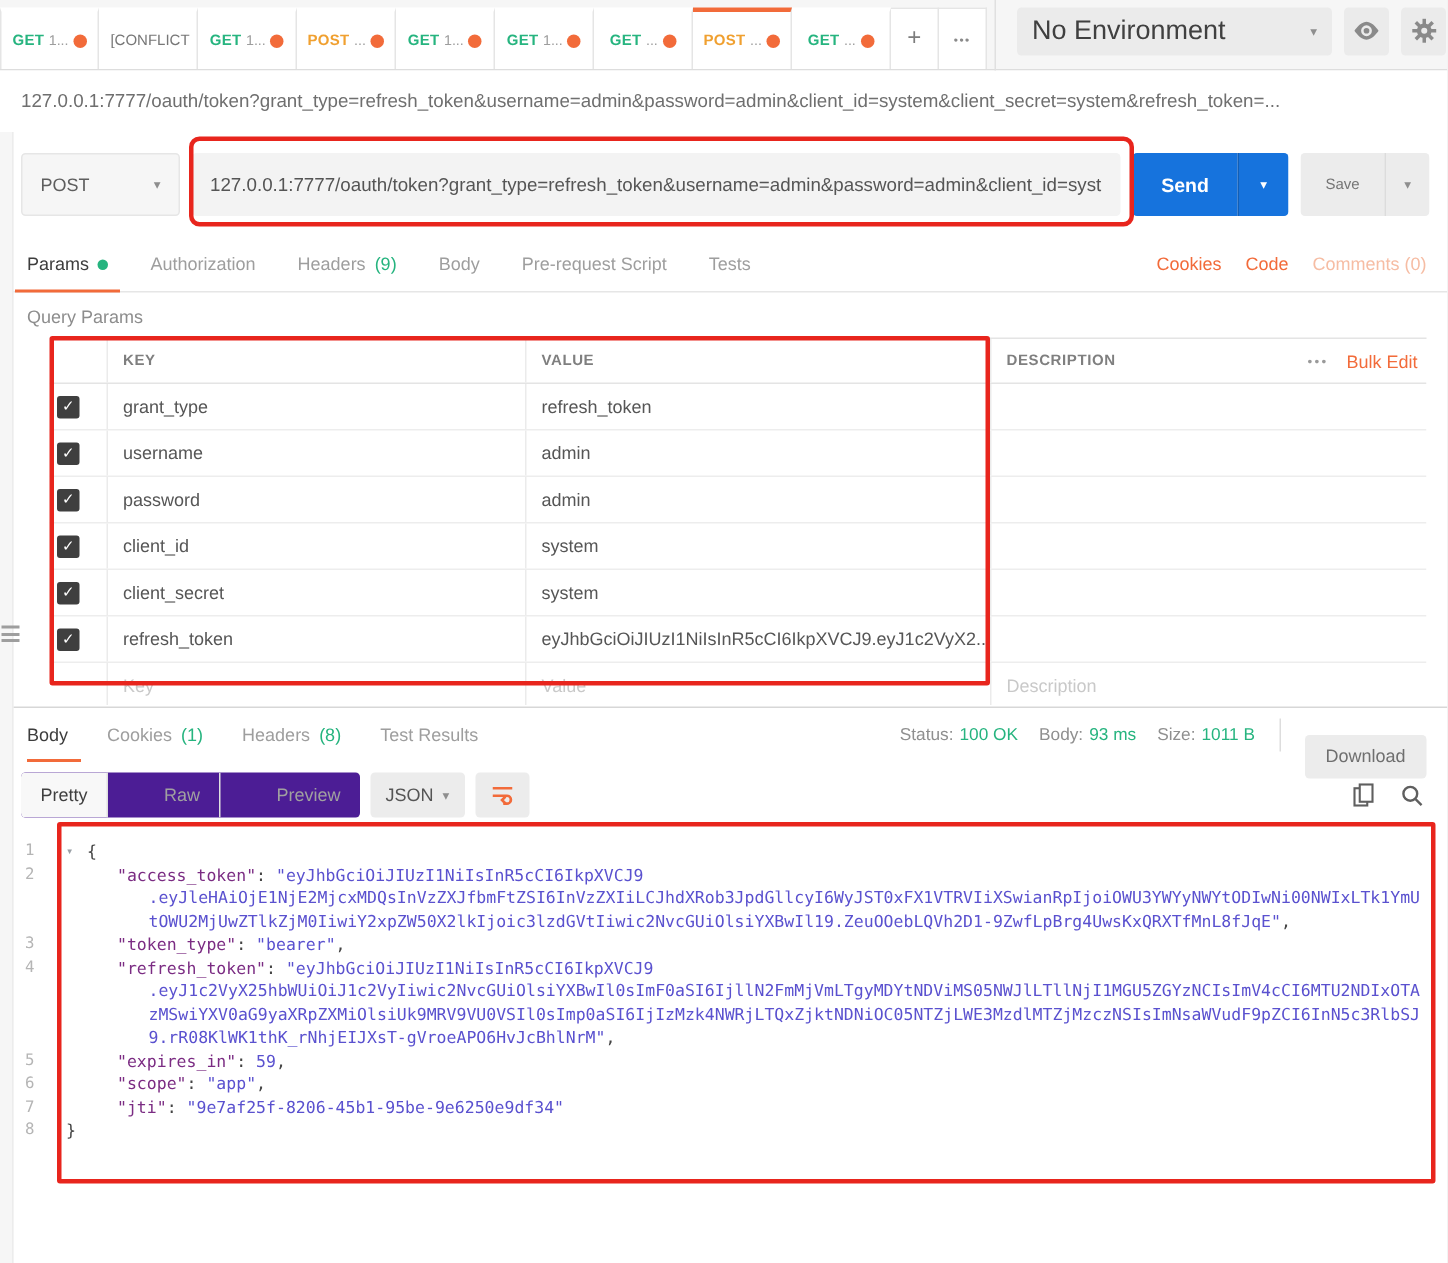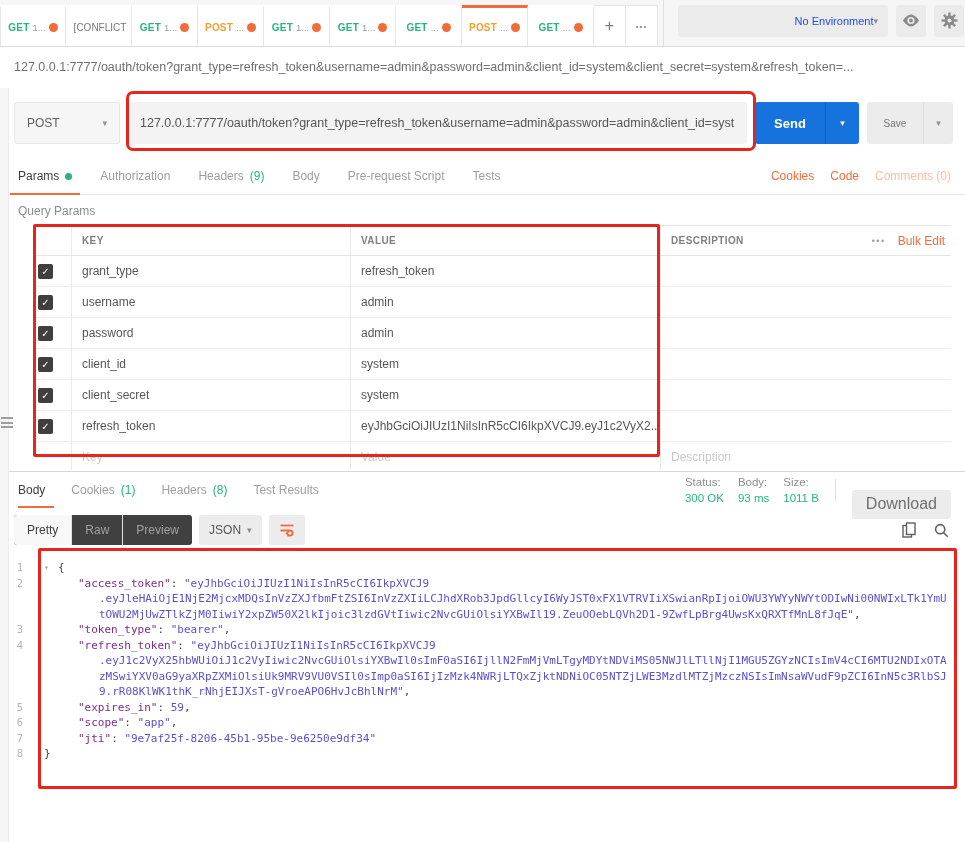--- a/index.html
+++ b/index.html
@@ -24,21 +24,21 @@
   .wtab .m{font-size:10px; font-weight:bold; letter-spacing:.2px;}
   .wtab .m.get{color:var(--green);} .wtab .m.post{color:var(--post);}
   .wtab .l{font-size:9.5px; color:#9d9d9d; white-space:nowrap;}
   .wtab .dot{width:9px; height:9px; border-radius:50%; background:var(--orange); flex:none;}
   .wtab.conflict .l{color:#777; font-size:10px;}
   .tab-btn{width:32px; height:41px; background:#fff; border:1px solid #e5e5e5; border-left:none; border-bottom:none; display:flex; align-items:center; justify-content:center; font-size:16px; color:#7d7d7d; cursor:pointer;}
   .tab-btn.dots{font-size:8px; letter-spacing:1px; color:#8a8a8a;}
   .bar-divider{width:1px; height:47px; background:#e0e0e0; margin-left:5px; align-self:flex-start;}
   .env-area{display:flex; align-items:center; height:47px; padding-bottom:4px; margin-left:14px; gap:8px;}
   .env-select{width:210px; height:32px; background:#ebebeb; border-radius:3px; display:flex; align-items:center; padding:0 10px; cursor:pointer;}
-  .env-select .val{font-size:11px; color:#1d4ed8; flex:1;text-align:right;}
+  .env-select .val{font-size:18px; color:#404040; flex:1;}
   .caret{font-size:9px; color:#8e8e8e;}
   .icon-btn{width:30px; height:32px; background:#ebebeb; border-radius:3px; display:flex; align-items:center; justify-content:center; cursor:pointer; flex:none;}
 
   
   .title-row{height:41px; line-height:41px; padding:0 10px 0 14px; font-size:12.5px; color:#6f6f6f; white-space:nowrap; overflow:hidden; text-overflow:ellipsis; background:#fff;}
 
   
   .request-row{height:70px; display:flex; align-items:center; padding:0 12px 0 14px; gap:8px;}
   .method-select{width:106px; height:42px; background:#f6f6f6; border:1px solid #e6e6e6; border-radius:3px; display:flex; align-items:center; padding:0 12px; cursor:pointer; flex:none;}
   .method-select .val{flex:1; font-size:12px; color:#5e5e5e;}
@@ -81,27 +81,27 @@
   .prow.placeholder .c-desc{color:#c9c9c9;}
 
   
   .response{border-top:1px solid #d7d7d7; margin-top:1px;}
   .res-tabs{height:36px; display:flex; align-items:center; padding:0 14px 0 18px; font-size:12px;}
   .res-left{display:flex; align-items:stretch; height:100%;}
   .res-left .rtab{padding:0 13px;}
   .res-left .rtab:first-child{padding-left:0;}
   .res-left .rtab.active::after{left:0; right:4px; bottom:0;}
   .res-meta{margin-left:auto; display:flex; align-items:center; gap:14px; font-size:11.5px;}
-  .meta-pair{display:flex; gap:4px; white-space:nowrap;flex-direction:column;}
+  .meta-pair{display:flex; gap:4px; white-space:nowrap;}
   .meta-pair .lab{color:#8f8f8f;}
   .meta-pair .val{color:var(--green);}
   .meta-divider{width:1px; height:22px; background:#ddd; margin:0 2px;}
-  .download-btn{height:29px; padding:0 14px; background:#ececec; border-radius:3px; color:#6f6f6f; font-size:16px; display:flex; align-items:center; cursor:pointer;margin-top:28px;}
+  .download-btn{height:29px; padding:0 14px; background:#ececec; border-radius:3px; color:#6f6f6f; font-size:12px; display:flex; align-items:center; cursor:pointer;margin-top:28px;}
   .res-toolbar{height:44px; display:flex; align-items:center; padding:0 16px 0 14px;}
-  .seg-group{display:flex; height:30px; border-radius:3px; overflow:hidden; background:#404040;}
+  .seg-group{display:flex; height:30px; border-radius:3px; overflow:hidden; background:#4c1d95;gap:24px;}
   .seg{padding:0 13px; display:flex; align-items:center; font-size:12px; color:#a0a0a0; border-right:1px solid #e0e0e0; cursor:pointer;}
   .seg:last-child{border-right:none;}
   .seg.active{background:#f8f8f8; color:#3f3f3f;}
   .seg-box{margin-left:7px; height:30px; background:#ececec; border-radius:3px; display:flex; align-items:center; gap:6px; padding:0 10px; font-size:12px; color:#555; cursor:pointer;}
   .seg-box.wrapbtn{width:36px; justify-content:center; padding:0;}
   .tb-right{margin-left:auto; display:flex; align-items:center; gap:18px;}
   .tb-icon{cursor:pointer; display:flex;}
 
   
   .res-body{padding-top:8px; font-family:"DejaVu Sans Mono", monospace; font-size:11px; line-height:15.5px;}
@@ -350,21 +350,21 @@
             <span>Headers</span>
             <span class="cnt">(8)</span>
           </div>
         <div class="rtab">
             <span>Test Results</span>
           </div>
       </div>
       <div class="res-meta">
         <span class="meta-pair">
             <span class="lab">Status:</span>
-            <span class="val">300 OK</span>
+            <span class="val">100 OK</span>
           </span>
         <span class="meta-pair">
             <span class="lab">Body:</span>
             <span class="val">93 ms</span>
           </span>
         <span class="meta-pair">
             <span class="lab">Size:</span>
             <span class="val">1011 B</span>
           </span>
         <span class="meta-divider"></span>

